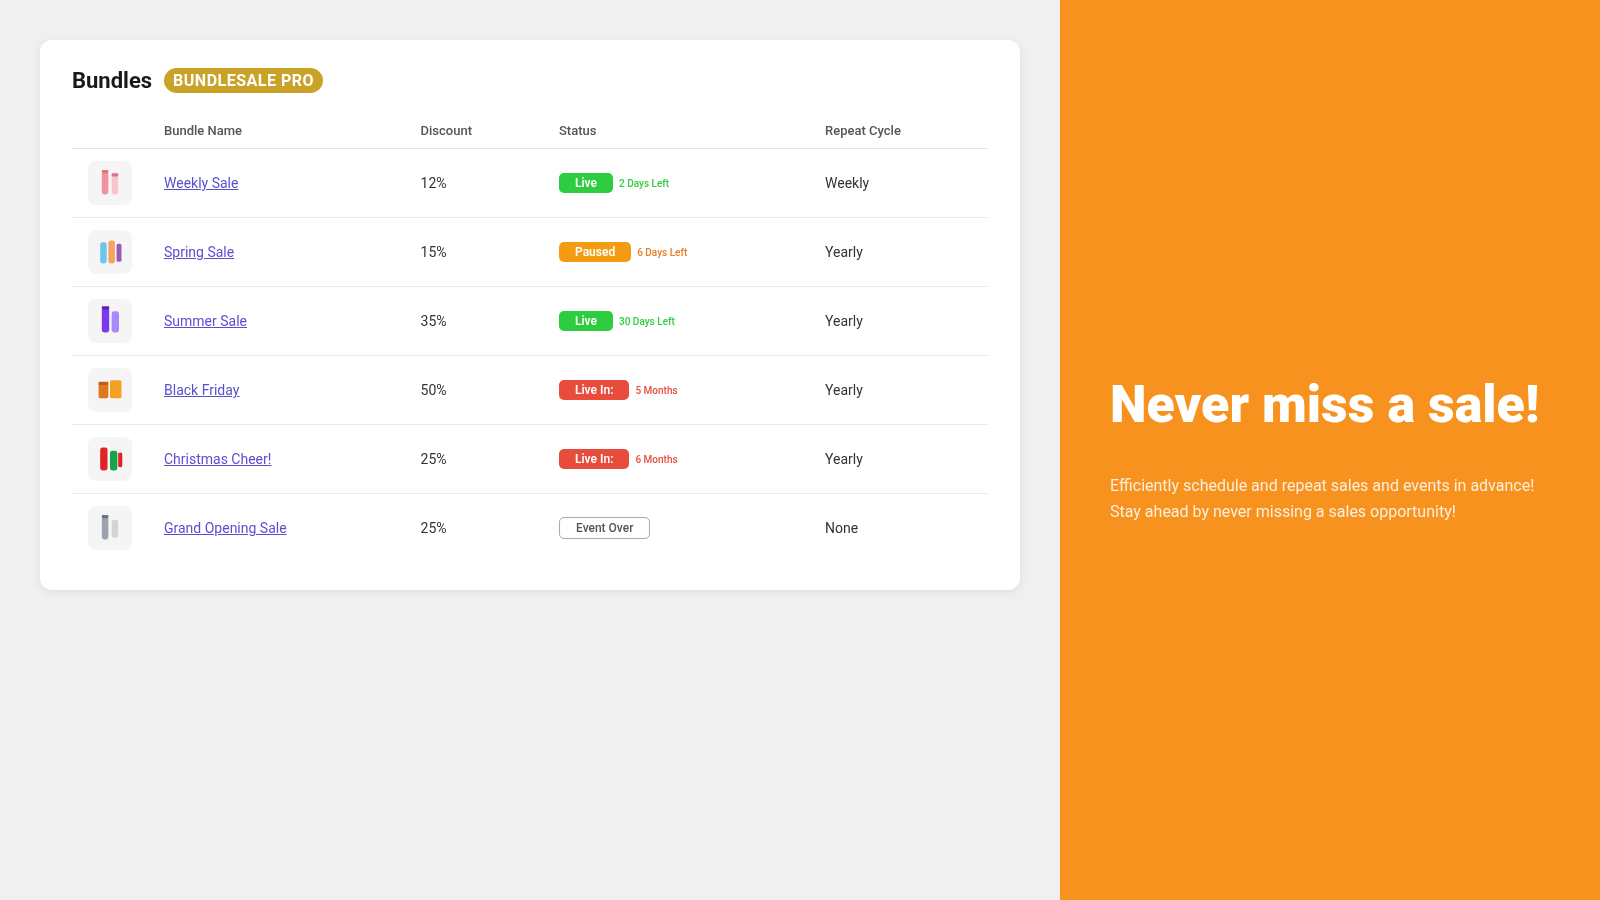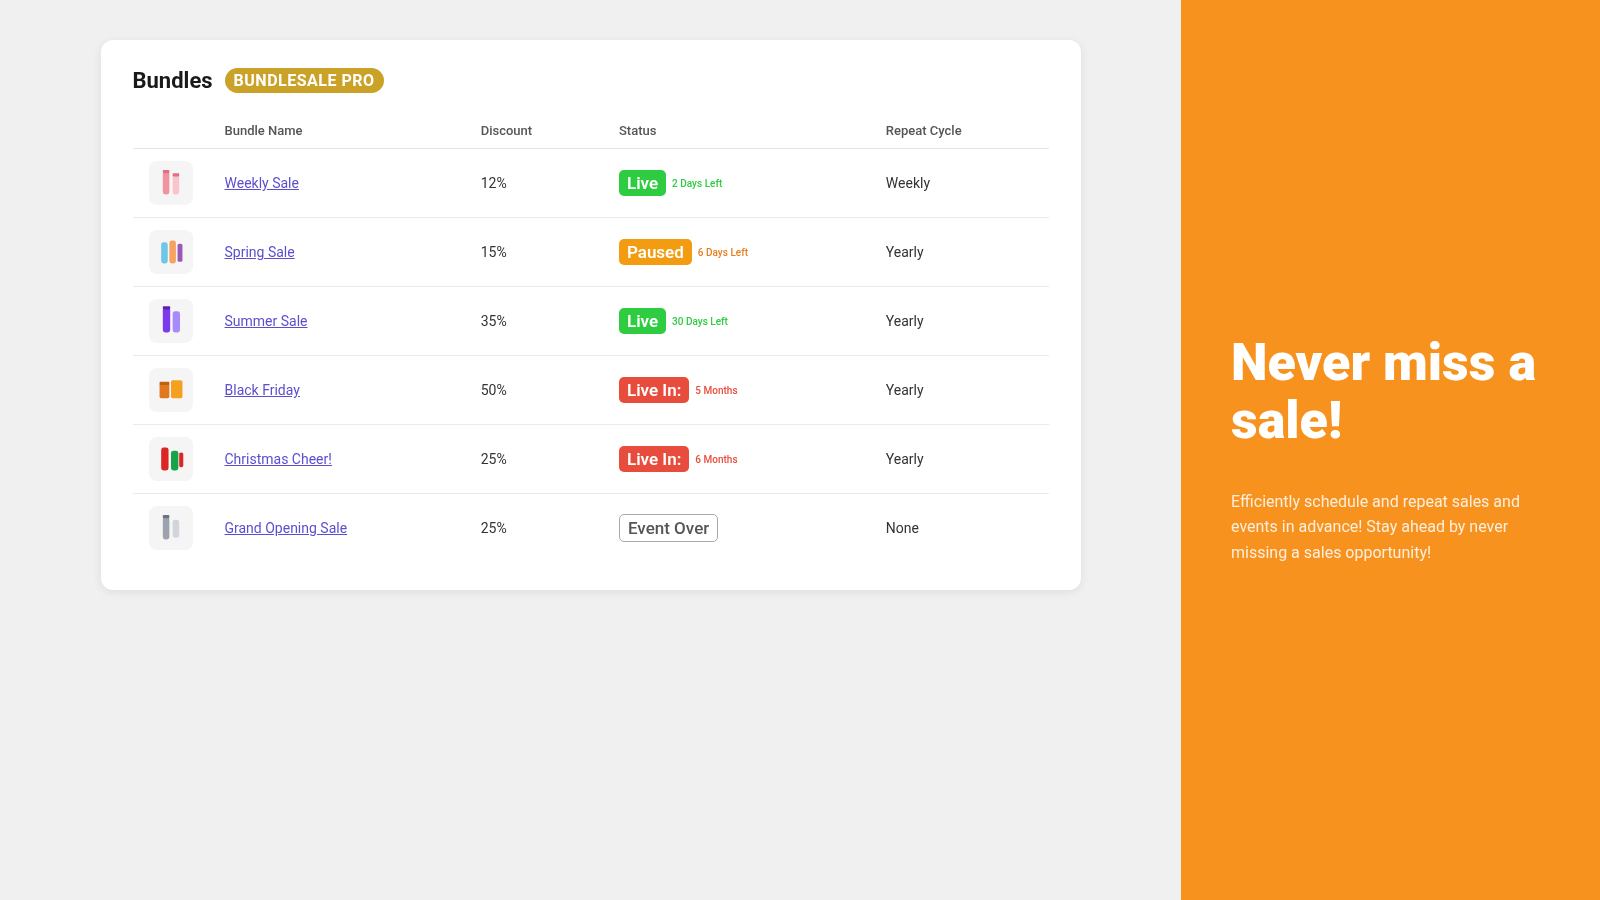--- a/index.html
+++ b/index.html
@@ -8,21 +8,21 @@
       font-family: -apple-system, BlinkMacSystemFont, 'Segoe UI', Roboto, sans-serif;
       width: 1600px;
       height: 900px;
       overflow: hidden;
       display: flex;
       align-items: center;
       justify-content: flex-start;
       padding: 0;
     }
     .left-panel {
-      width: 1181px;
+      width: 1060px;
       height: 900px;
       background: #f0f0f0;
       display: flex;
       align-items: flex-start;
       justify-content: center;
       padding: 40px 30px;
       flex-shrink: 0;
     }
     .card {
       background: #fff;
@@ -114,23 +114,23 @@
       cursor: pointer;
       font-size: 14px;
     }
     .status-badge {
       display: inline-flex;
       align-items: center;
       gap: 6px;
       font-size: 13px;
     }
     .badge {
-      padding: 3px 8px;
+      padding: 3px 16px;
       border-radius: 5px;
-      font-size: 17px;
+      font-size: 12px;
       font-weight: 600;
       color: #fff;
     }
     .badge-live { background: #2ecc40; }
     .badge-paused { background: #f39c12; }
     .badge-livein { background: #e74c3c; }
     .badge-over {
       background: transparent;
       border: 1px solid #aaa;
       color: #555;

